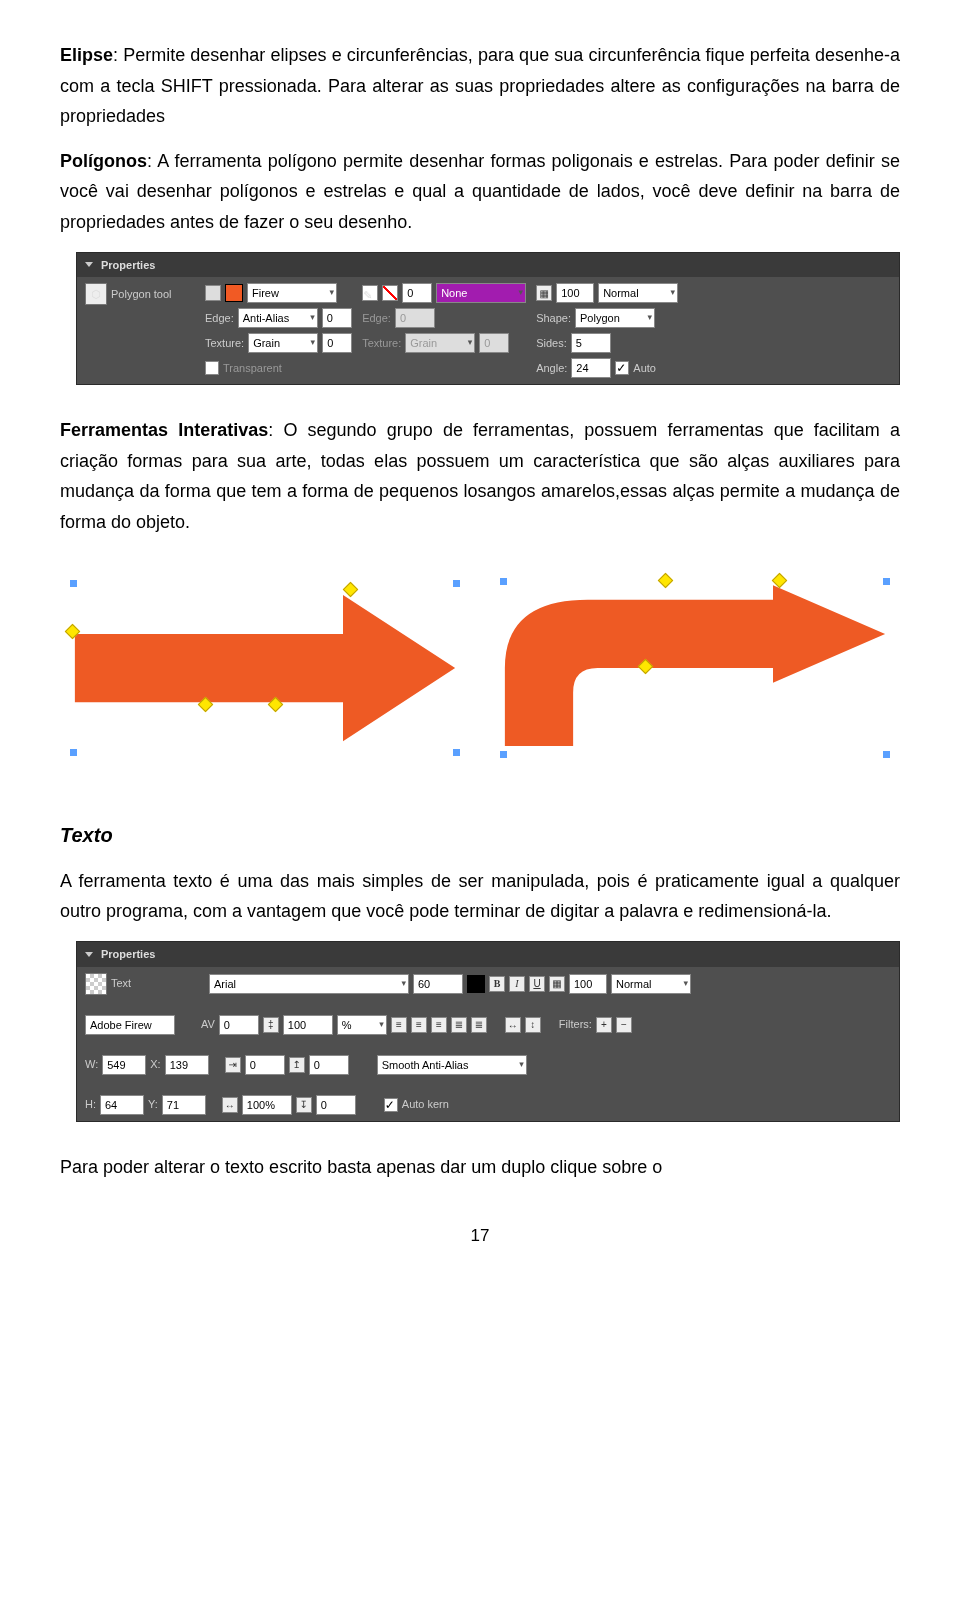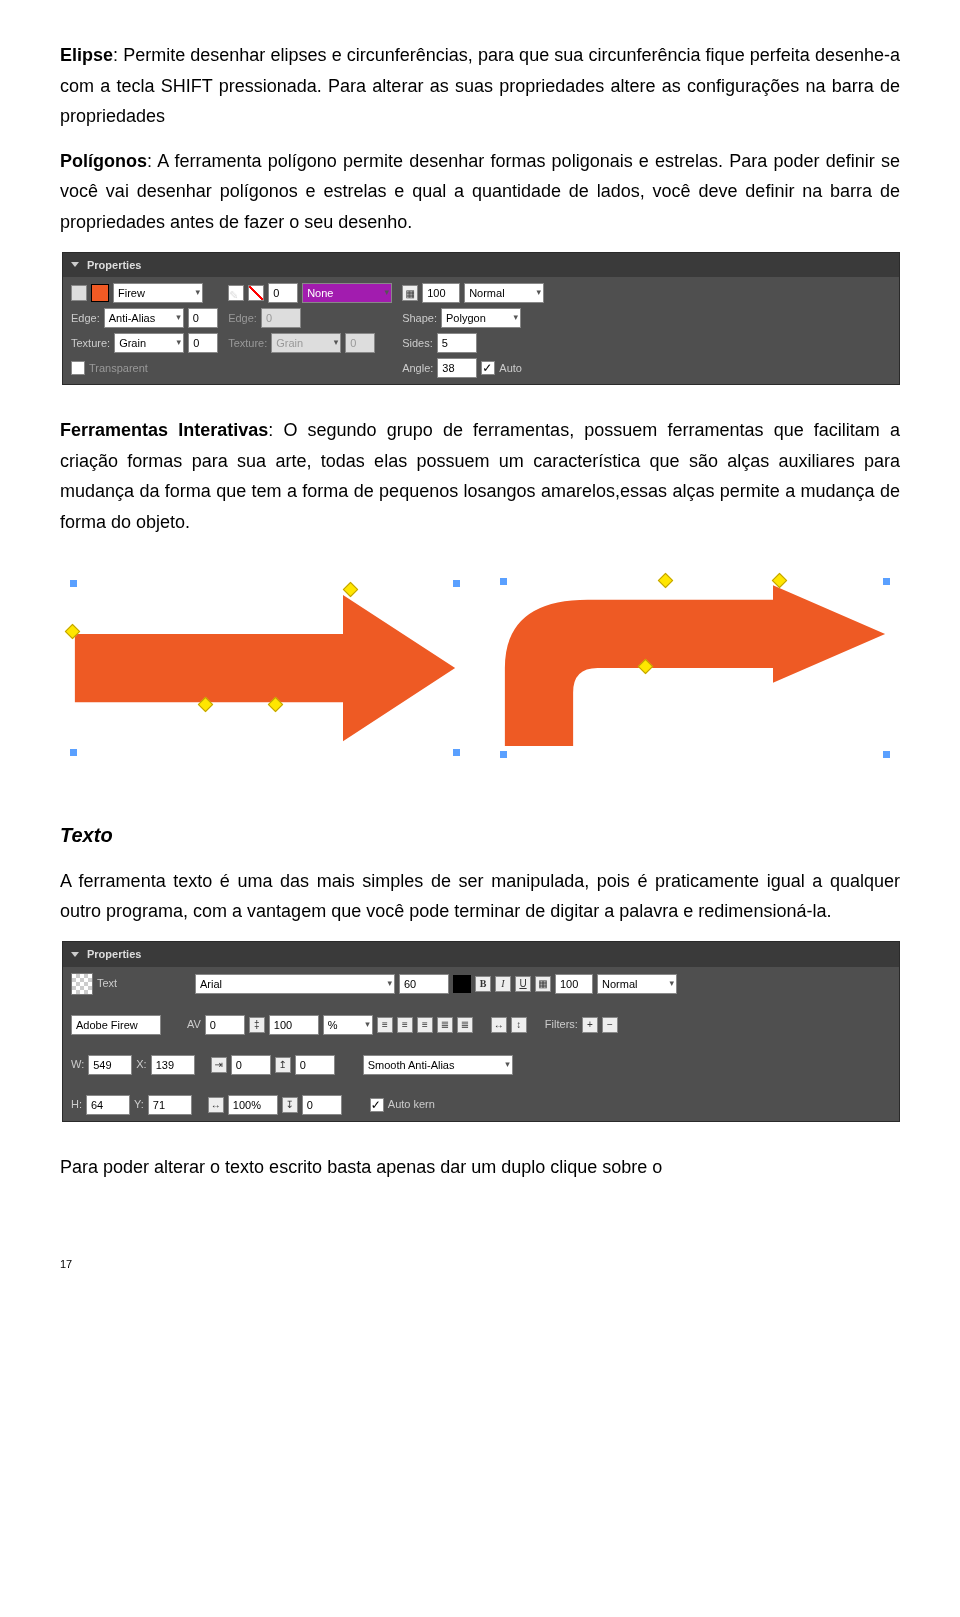--- a/index.html
+++ b/index.html
@@ -14,21 +14,21 @@
     box-sizing: border-box;
   }
   p { margin: 0 0 14px 0; text-align: justify; }
   .bold { font-weight: bold; }
   .italic-bold { font-weight: bold; font-style: italic; }
 
   
   .panel {
     background: #4f4f4f;
     border: 1px solid #2a2a2a;
-    margin: 10px 0 30px 2px;
+    margin: 10px 0 30px 16px;
     font-size: 11px;
     color: #ddd;
   }
   .panel-header {
     background: #3a3a3a;
     padding: 3px 8px;
     font-weight: bold;
     display: flex;
     align-items: center;
     gap: 5px;
@@ -86,38 +86,44 @@
     display: flex;
     justify-content: space-between;
     gap: 40px;
     margin: 30px 0 40px 0;
     padding: 10px;
   }
   .shape-box { position: relative; flex: 1; height: 180px; }
   .sel-sq { width:7px; height:7px; background:#5aa0ff; position:absolute; }
   .sel-dia { width:9px; height:9px; background:#ffe600; border:1px solid #c0a000; position:absolute; transform:rotate(45deg); }
 
-  .page-num { text-align: left; margin-top: 73px; font-size: 11px; }
+  .page-num { text-align: center; margin-top: 40px; font-size: 17px; }
 </style>
 </head>
 <body>
 
 <p>
   <span class="bold">Elipse</span><span>: Permite desenhar elipses e circunferências, para que sua circunferência fique perfeita desenhe-a com a tecla SHIFT pressionada. Para alterar as suas propriedades altere as configurações na barra de propriedades</span>
 </p>
 <p>
   <span class="bold">Polígonos</span><span>: A ferramenta polígono permite desenhar formas poligonais e estrelas. Para poder definir se você vai desenhar polígonos e estrelas e qual a quantidade de lados, você deve definir na barra de propriedades antes de fazer o seu desenho.</span>
 </p>
 
 <div class="panel">
   <div class="panel-header">
     <span class="tri"></span>
     <span>Properties</span>
   </div>
   <div class="panel-body">
+    <div class="col" style="width:110px">
+      <div class="row">
+        <span class="hex-icon">⬡</span>
+        <span class="lbl">Polygon tool</span>
+      </div>
+    </div>
     <div class="col">
       <div class="row">
         <span class="icon-small" style="background:#ddd"></span>
         <span class="swatch orange"></span>
         <span class="dd" style="width:70px">Firew</span>
       </div>
       <div class="row">
         <span class="lbl">Edge:</span>
         <span class="dd" style="width:60px">Anti-Alias</span>
         <span class="field" style="width:20px">0</span>
@@ -158,21 +164,21 @@
       <div class="row">
         <span class="lbl">Shape:</span>
         <span class="dd" style="width:60px">Polygon</span>
       </div>
       <div class="row">
         <span class="lbl">Sides:</span>
         <span class="field" style="width:30px">5</span>
       </div>
       <div class="row">
         <span class="lbl">Angle:</span>
-        <span class="field" style="width:30px">38</span>
+        <span class="field" style="width:30px">24</span>
         <span class="chk checked"></span>
         <span class="lbl">Auto</span>
       </div>
     </div>
   </div>
 </div>
 
 <p>
   <span class="bold">Ferramentas Interativas</span><span>: O segundo grupo de ferramentas, possuem ferramentas que facilitam a criação formas para sua arte, todas elas possuem um característica que são alças auxiliares para mudança da forma que tem a forma de pequenos losangos amarelos,essas alças permite a mudança de forma do objeto.</span>
 </p>

